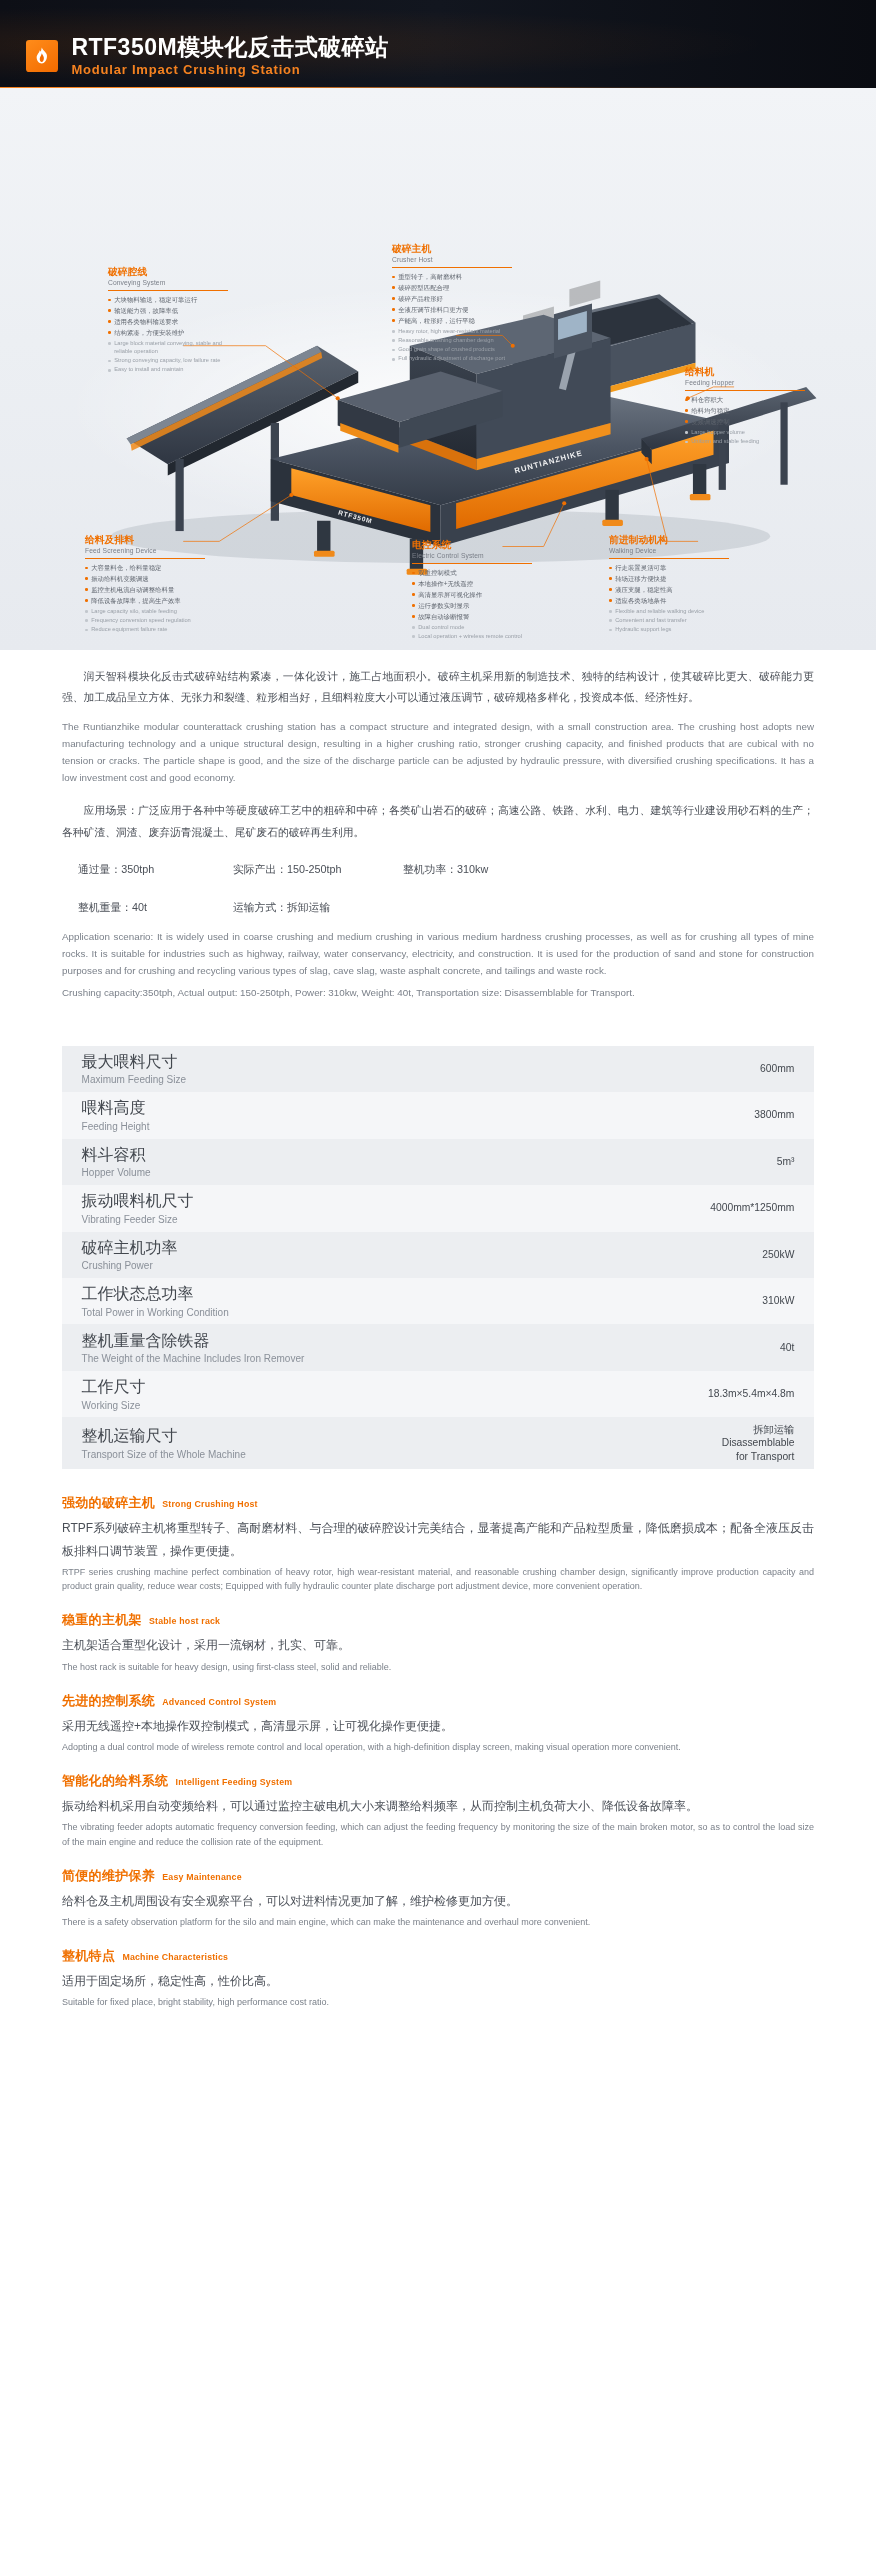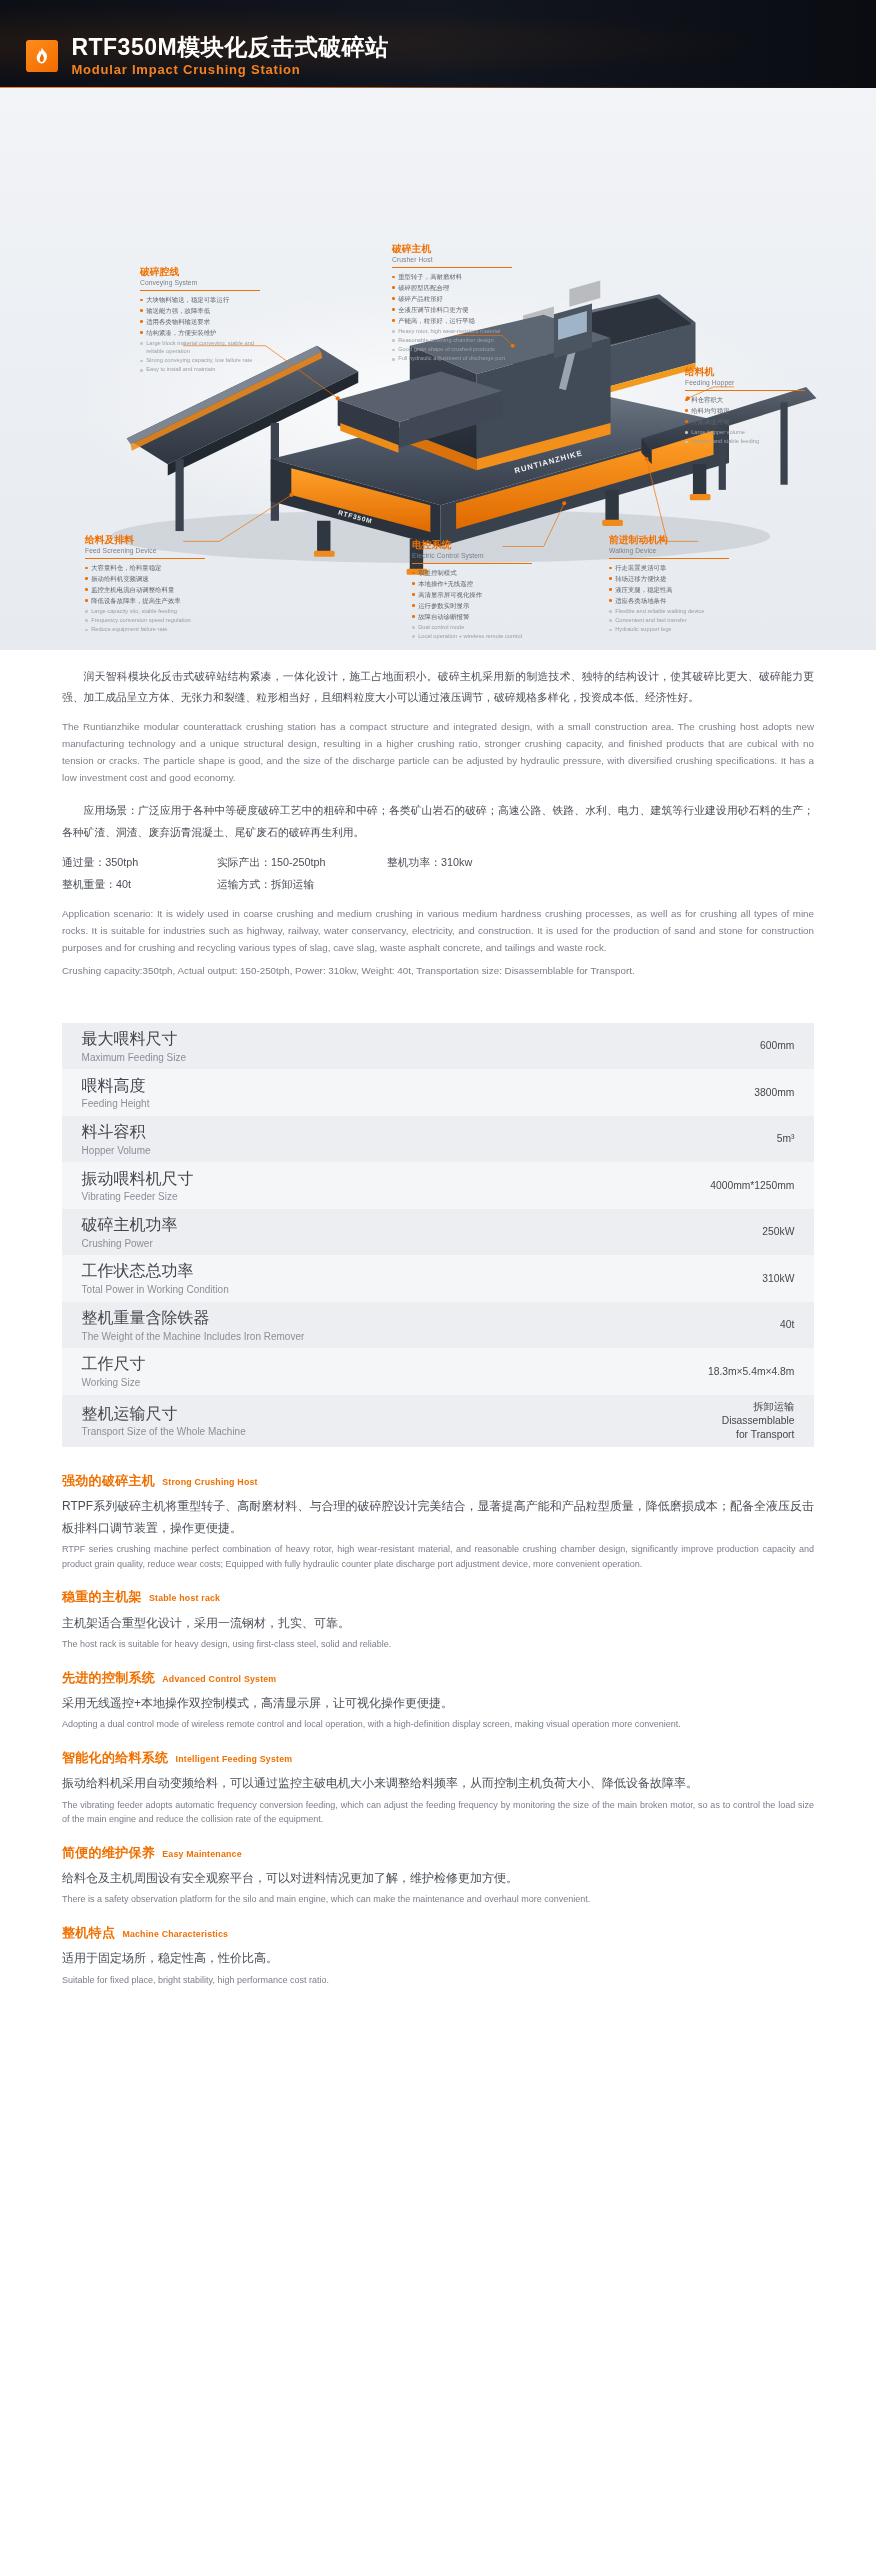--- a/index.html
+++ b/index.html
@@ -111,21 +111,21 @@
     font-size: 6.4px; color: #5e646d; line-height: 1.55;
     padding-left: 6.2px; position: relative; margin-bottom: 1px;
   }
   .callout .c-item:before {
     content:""; position:absolute; left:0; top:3.6px;
     width:2.6px; height:2.6px; background:#f07000; border-radius:50%;
   }
   .callout .c-item.en { color:#9aa0a8; font-size: 5.7px; line-height:1.45; }
   .callout .c-item.en:before { background:#c2c7cd; }
 
-  .cl-1 { left: 140px;  top: 178px; }
+  .cl-1 { left: 108px;  top: 178px; }
   .cl-2 { left: 392px;  top: 155px; }
   .cl-3 { left: 685px; top: 278px; }
   .cl-4 { left: 85px;  top: 446px; }
   .cl-5 { left: 412px;  top: 451px; }
   .cl-6 { left: 609px; top: 446px; }
 
   
   .content { padding: 15.5px 62px 20.6px 62px; }
   .p-cn {
     font-size: 10.8px;
@@ -135,21 +135,21 @@
     margin: 0 0 9.3px 0;
     text-indent: 2em;
   }
   .p-en {
     font-size: 9.8px;
     line-height: 1.75;
     color: #7b818a;
     text-align: justify;
     margin: 0 0 13.4px 0;
   }
-  .spec-line { font-size: 10.8px; color:#4a4f57; line-height: 2.0; margin:0; }
+  .spec-line { font-size: 10.8px; color:#4a4f57; line-height: 2.0; margin:16px; }
   .spec-line span { display:inline-block; }
   .sp-a { width: 155px; }
   .sp-b { width: 170px; }
   .sp-c { }
 
   
   .table-wrap { padding: 10.3px 62px 15.5px 62px; }
   .spec-table { width: 100%; border-collapse: collapse; }
   .spec-table tr { height: 44px; }
   .spec-table tr:nth-child(odd) { background: #eceef1; }

